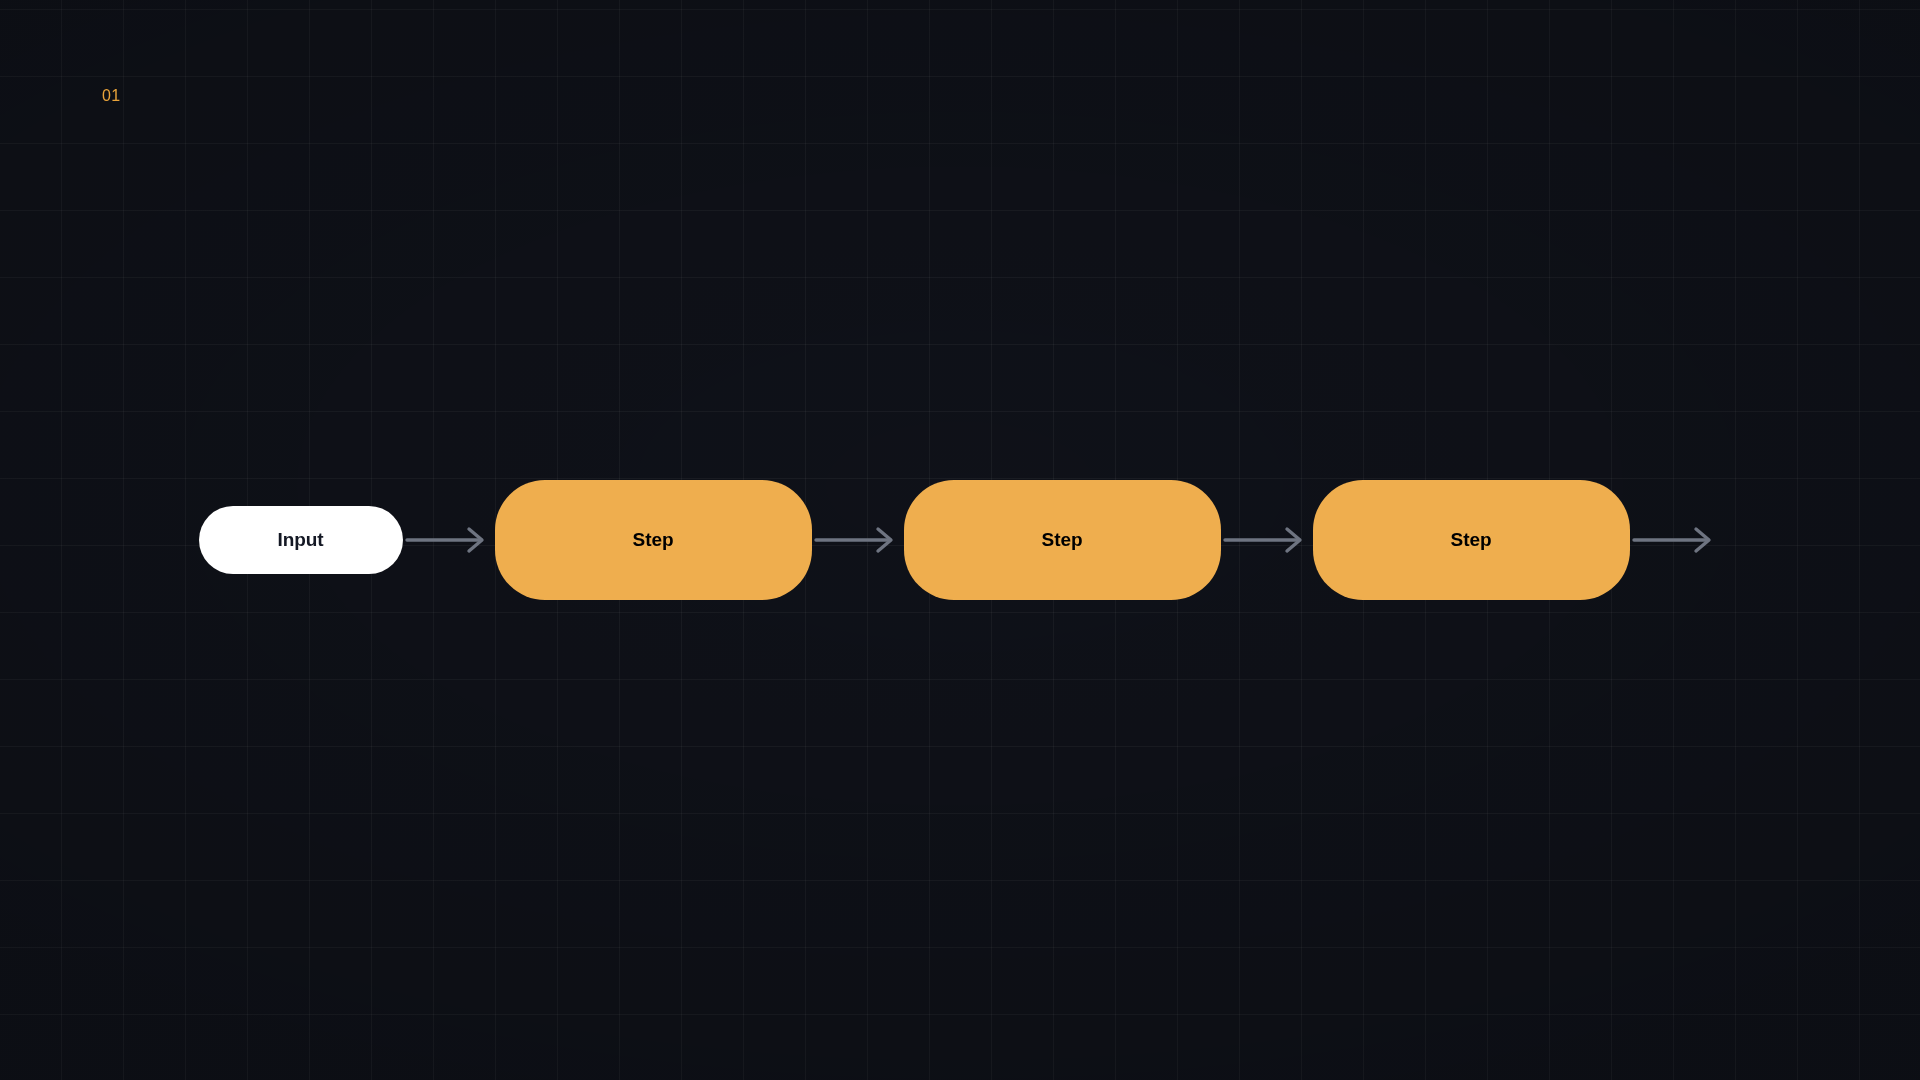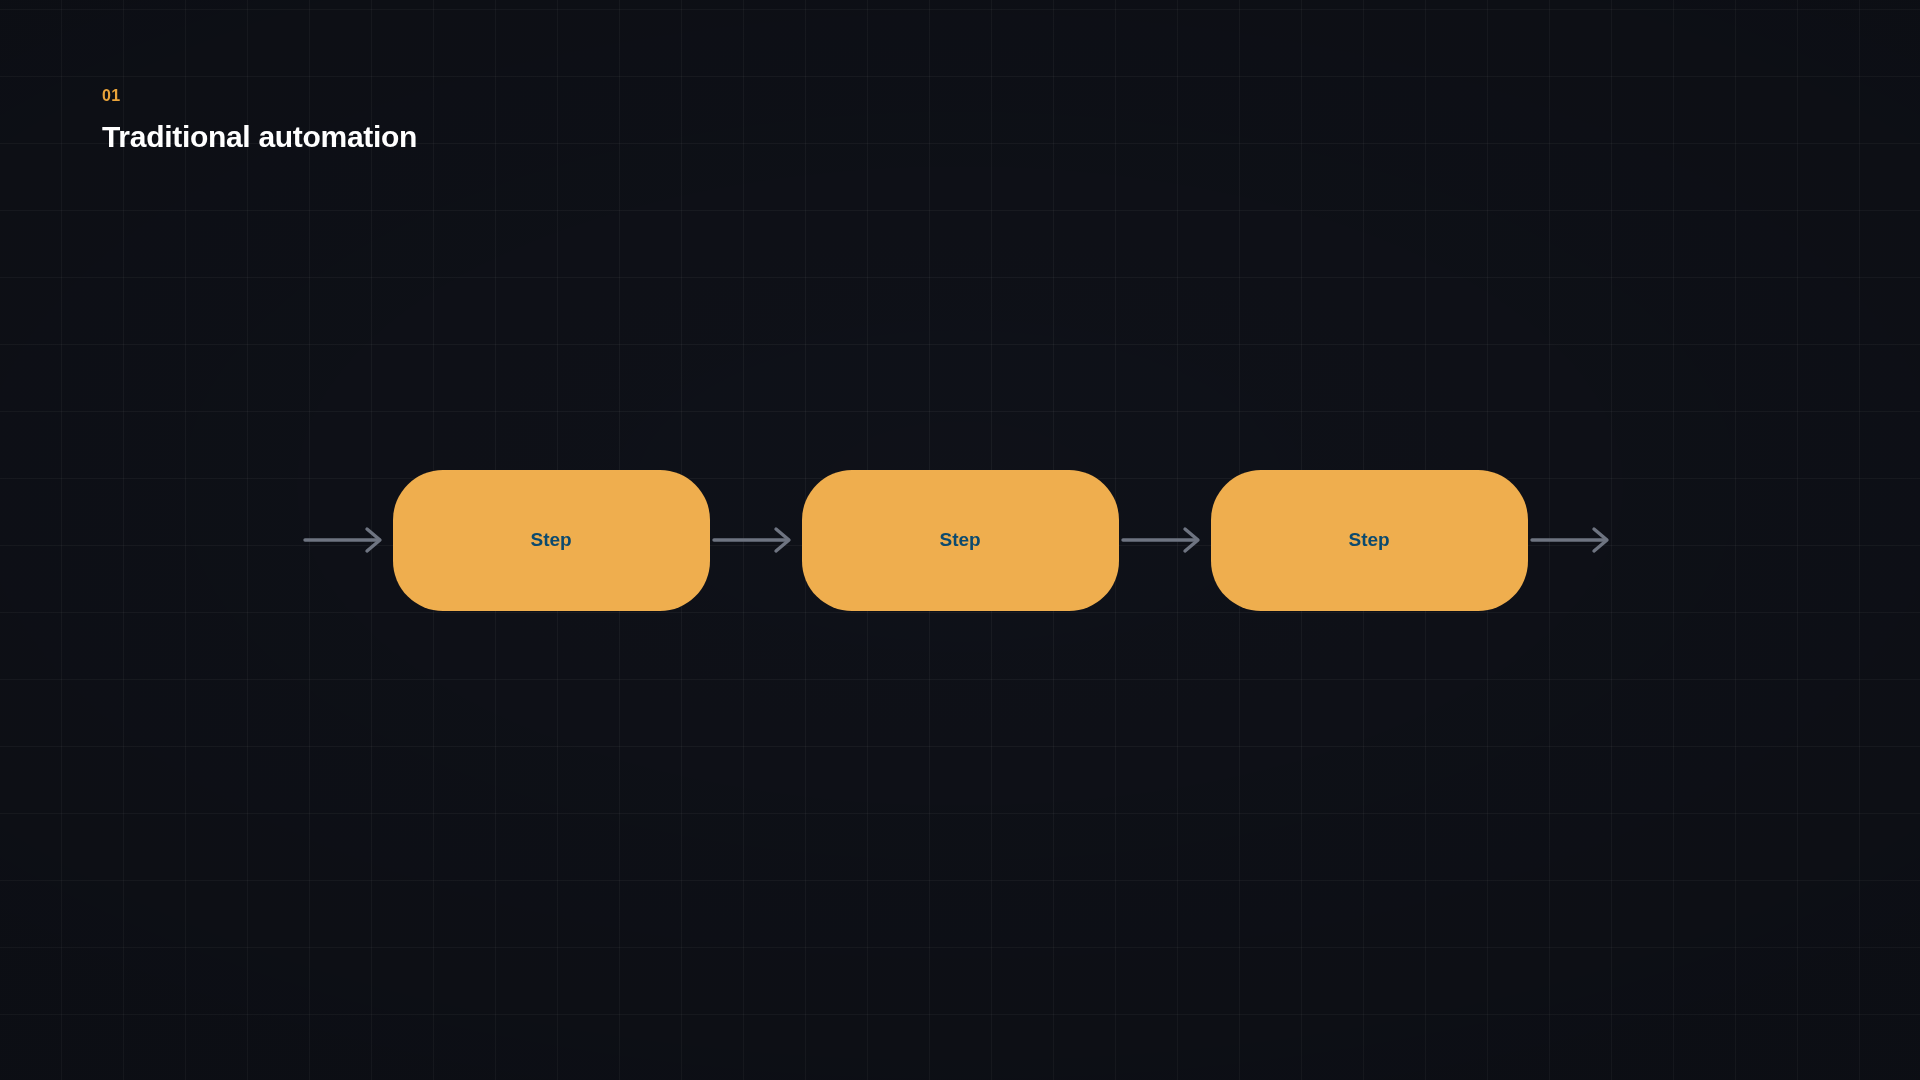--- a/index.html
+++ b/index.html
@@ -40,21 +40,21 @@
   
   #slide-header {
     position:absolute;
     left:102px;
     top:88px;
     z-index:3;
   }
 
   #eyebrow-number {
     font-size:16px;
-    font-weight:bold;
+    font-weight:normal;
     color:#E9A33A;
     letter-spacing:0.4px;
     line-height:1;
     margin-bottom:16px;
   }
 
   #page-title {
     font-size:30px;
     font-weight:bold;
     color:#FFFFFF;
@@ -92,22 +92,22 @@
     width:204px;
     height:68px;
     border-radius:34px;
     font-size:19px;
     font-weight:bold;
     letter-spacing:-0.1px;
   }
 
   .node-step {
     background:#EFAE4E;
-    color:#0c4a6e;
-    height:141px;
+    color:#000000;
+    height:120px;
     border-radius:50px;
     font-size:19px;
     font-weight:bold;
     letter-spacing:-0.1px;
   }
 
   .node-step-1 { width:317px; }
   .node-step-2 { width:317px; }
   .node-step-3 { width:317px; }
 
@@ -123,25 +123,27 @@
   .flow-arrow svg { display:block; }
 </style>
 </head>
 <body>
 
 <div id="grid-background"></div>
 <div id="vignette"></div>
 
 <div id="slide-header">
   <div id="eyebrow-number">01</div>
-  <div id="page-title">Traditional automation</div>
 </div>
 
 <div id="flow-diagram">
 
+  <div class="flow-node node-terminal">
+    <span>Input</span>
+  </div>
 
   <div class="flow-arrow">
     <svg width="92" height="28" viewBox="0 0 92 28">
       <line x1="4" y1="14" x2="78" y2="14" stroke="#6E7481" stroke-width="3.4" stroke-linecap="round"></line>
       <polyline points="66,3 79,14 66,25" fill="none" stroke="#6E7481" stroke-width="3.4" stroke-linecap="round" stroke-linejoin="round"></polyline>
     </svg>
   </div>
 
   <div class="flow-node node-step node-step-1">
     <span>Step</span>

